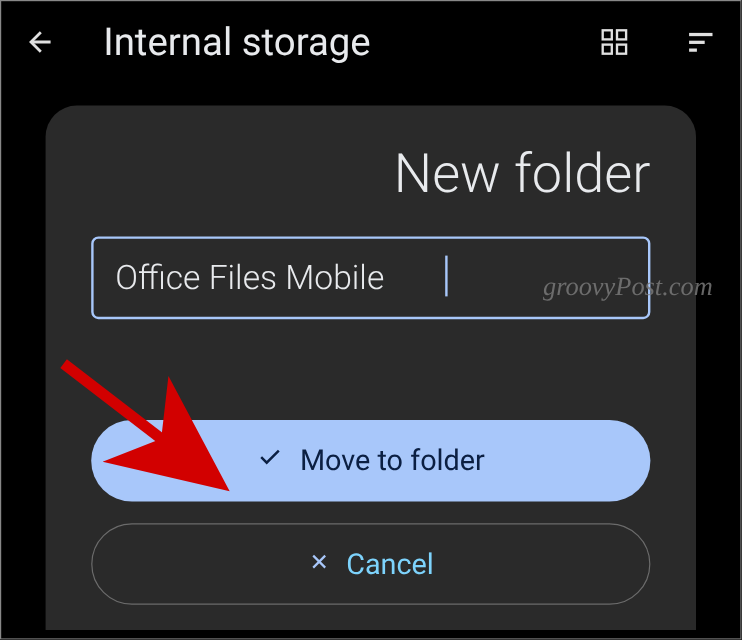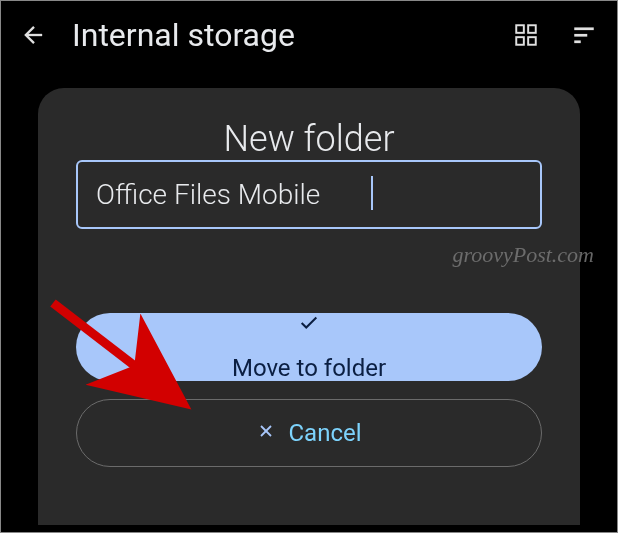--- a/index.html
+++ b/index.html
@@ -16,21 +16,21 @@
       inset: 0;
       border: 1px solid #888;
       pointer-events: none;
       z-index: 100;
     }
     .header {
       height: 70px;
       display: flex;
       align-items: center;
       padding: 0 14px;
-      gap: 18px;
+      gap: 32px;
     }
     .back-icon, .grid-icon, .sort-icon {
       width: 40px;
       height: 40px;
       display: flex;
       align-items: center;
       justify-content: center;
       color: #e0e0e0;
       cursor: pointer;
     }
@@ -46,23 +46,24 @@
       left: 38px;
       right: 38px;
       bottom: 8px;
       background: #2a2a2a;
       border-radius: 26px 26px 0 0;
       padding: 30px 38px 0 38px;
       z-index: 10;
     }
     .dialog-title {
       color: #e8eaed;
-      font-size: 36px;
+      font-size: 45px;
       font-weight: 300;
-      text-align: center;
+      text-align: right;
+      margin-bottom: 26px;
     }
     .input-wrap {
       border: 2px solid #a8c7fa;
       border-radius: 6px;
       padding: 16px 18px;
       margin-bottom: 84px;
       position: relative;
     }
     .folder-input {
       width: 100%;
@@ -91,42 +92,41 @@
       display: flex;
       align-items: center;
       justify-content: center;
       gap: 14px;
       color: #0b1f42;
       font-size: 24px;
       font-weight: 400;
       font-family: inherit;
       cursor: pointer;
       margin-bottom: 18px;
-      flex-direction: column;
     }
     .secondary-btn {
       width: 100%;
       height: 68px;
       background: transparent;
       border: 1.5px solid #6b6b6b;
       border-radius: 34px;
       display: flex;
       align-items: center;
       justify-content: center;
       gap: 12px;
       color: #7dd3fc;
       font-size: 24px;
       font-weight: 400;
       font-family: inherit;
       cursor: pointer;
     }
     .watermark {
       position: absolute;
       right: 24px;
-      top: 242px;
+      top: 226px;
       color: #787878;
       font-family: Georgia, serif;
       font-size: 22px;
       font-style: italic;
       z-index: 50;
       opacity: 0.85;
       pointer-events: none;
     }
     .arrow-annotation {
       position: absolute;

